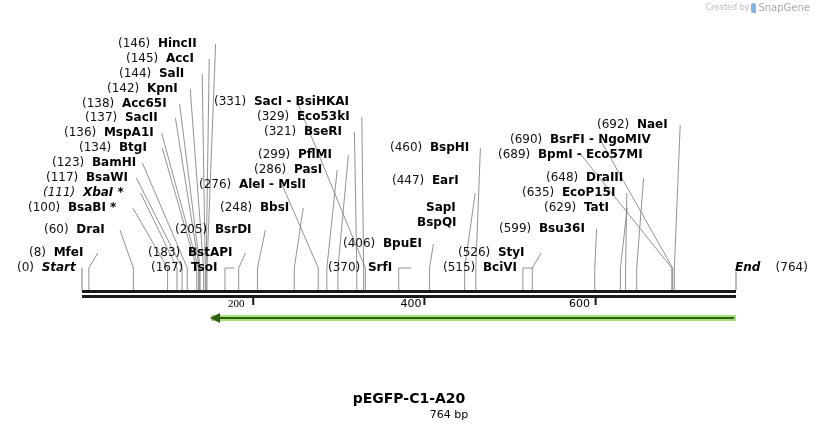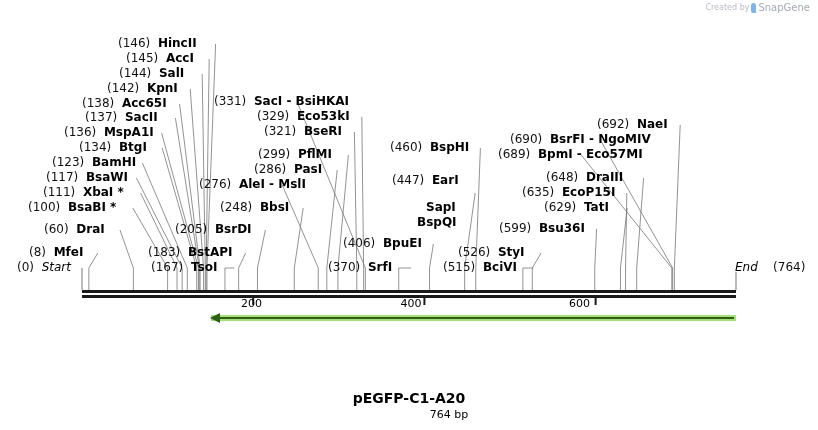--- a/index.html
+++ b/index.html
@@ -1,21 +1,21 @@
 <!DOCTYPE html>
 <html><head>
 <meta charset="utf-8">
 <style>
   html,body{margin:0;padding:0;background:#fff;}
   body{width:818px;height:430px;position:relative;overflow:hidden;font-family:"DejaVu Sans",sans-serif;color:#000;}
   #map{position:absolute;left:0;top:0;width:818px;height:430px;}
   .lbl{position:absolute;white-space:nowrap;font-size:12px;line-height:14px;}
   .pos{font-weight:normal;color:#111;}
   .nm{font-weight:bold;}
-  .it{font-style:italic;font-weight:normal;}
+  .it{font-style:italic;font-weight:bold;}
   .tick{position:absolute;font-size:11px;color:#000;}
   #credit{position:absolute;right:8px;top:2px;font-size:8px;color:#b8bcc4;display:flex;align-items:center;gap:2px;}
   #credit .logo{display:inline-block;width:5px;height:10px;background:#7fb4e8;border-radius:3px 3px 0 3px;}
   #credit .brand{font-size:10px;color:#a6abb3;text-align:right;}
   #title{position:absolute;left:0;width:818px;top:390px;text-align:center;font-weight:bold;font-size:14px;}
   #subtitle{position:absolute;left:0;width:818px;top:408px;text-align:center;font-size:11px;padding-left:40px;}
 </style>
 </head>
 <body>
 
@@ -87,21 +87,21 @@
     <div class="lbl" style="left: 118px; top: 36px;"><span class="pos">(146)</span>&nbsp;&nbsp;<span class="nm">HincII</span></div>
     <div class="lbl" style="left: 126px; top: 51px;"><span class="pos">(145)</span>&nbsp;&nbsp;<span class="nm">AccI</span></div>
     <div class="lbl" style="left: 119px; top: 66px;"><span class="pos">(144)</span>&nbsp;&nbsp;<span class="nm">SalI</span></div>
     <div class="lbl" style="left: 107px; top: 81px;"><span class="pos">(142)</span>&nbsp;&nbsp;<span class="nm">KpnI</span></div>
     <div class="lbl" style="left: 82px; top: 96px;"><span class="pos">(138)</span>&nbsp;&nbsp;<span class="nm">Acc65I</span></div>
     <div class="lbl" style="left: 85px; top: 110px;"><span class="pos">(137)</span>&nbsp;&nbsp;<span class="nm">SacII</span></div>
     <div class="lbl" style="left: 64px; top: 125px;"><span class="pos">(136)</span>&nbsp;&nbsp;<span class="nm">MspA1I</span></div>
     <div class="lbl" style="left: 79px; top: 140px;"><span class="pos">(134)</span>&nbsp;&nbsp;<span class="nm">BtgI</span></div>
     <div class="lbl" style="left: 52px; top: 155px;"><span class="pos">(123)</span>&nbsp;&nbsp;<span class="nm">BamHI</span></div>
     <div class="lbl" style="left: 46px; top: 170px;"><span class="pos">(117)</span>&nbsp;&nbsp;<span class="nm">BsaWI</span></div>
-    <div class="lbl" style="left: 43px; top: 185px;"><span class="pos">(111)</span>&nbsp;&nbsp;<span class="nm">XbaI *</span></div>
+    <div class="lbl" style="left: 43px; top: 185px; font-style: italic;"><span class="pos">(111)</span>&nbsp;&nbsp;<span class="nm">XbaI *</span></div>
     <div class="lbl" style="left: 28px; top: 200px;"><span class="pos">(100)</span>&nbsp;&nbsp;<span class="nm">BsaBI *</span></div>
     <div class="lbl" style="left: 44px; top: 222px;"><span class="pos">(60)</span>&nbsp;&nbsp;<span class="nm">DraI</span></div>
     <div class="lbl" style="left: 29px; top: 245px;"><span class="pos">(8)</span>&nbsp;&nbsp;<span class="nm">MfeI</span></div>
     <div class="lbl" style="left: 151px; top: 260px;"><span class="pos">(167)</span>&nbsp;&nbsp;<span class="nm">TsoI</span></div>
     <div class="lbl" style="left: 148px; top: 245px;"><span class="pos">(183)</span>&nbsp;&nbsp;<span class="nm">BstAPI</span></div>
     <div class="lbl" style="left: 175px; top: 222px;"><span class="pos">(205)</span>&nbsp;&nbsp;<span class="nm">BsrDI</span></div>
     <div class="lbl" style="left: 220px; top: 200px;"><span class="pos">(248)</span>&nbsp;&nbsp;<span class="nm">BbsI</span></div>
     <div class="lbl" style="left: 199px; top: 177px;"><span class="pos">(276)</span>&nbsp;&nbsp;<span class="nm">AleI  - MslI</span></div>
     <div class="lbl" style="left: 254px; top: 162px;"><span class="pos">(286)</span>&nbsp;&nbsp;<span class="nm">PasI</span></div>
     <div class="lbl" style="left: 258px; top: 147px;"><span class="pos">(299)</span>&nbsp;&nbsp;<span class="nm">PflMI</span></div>
@@ -128,15 +128,15 @@
 <div class="lbl" style="left:17px;top:260px;">
   <span class="pos">(0)</span>&nbsp;&nbsp;<span class="it">Start</span>
 </div>
 <div class="lbl" style="left:735px;top:260px;text-align:center;">
   <span class="it">End</span>&nbsp;&nbsp;&nbsp;&nbsp;<span class="pos">(764)</span>
 </div>
 
 <div id="title">pEGFP-C1-A20</div>
 <div id="subtitle">764 bp</div>
 
-<div class="tick" style="left: 241px; top: 297px;">200</div>
+<div class="tick" style="left: 228px; top: 297px; font-family: Liberation Serif, serif;">200</div>
 <div class="tick" style="left: 400.408px; top: 297px;">400</div>
 <div class="tick" style="left: 569px; top: 297px;">600</div>
 
 </body></html>

